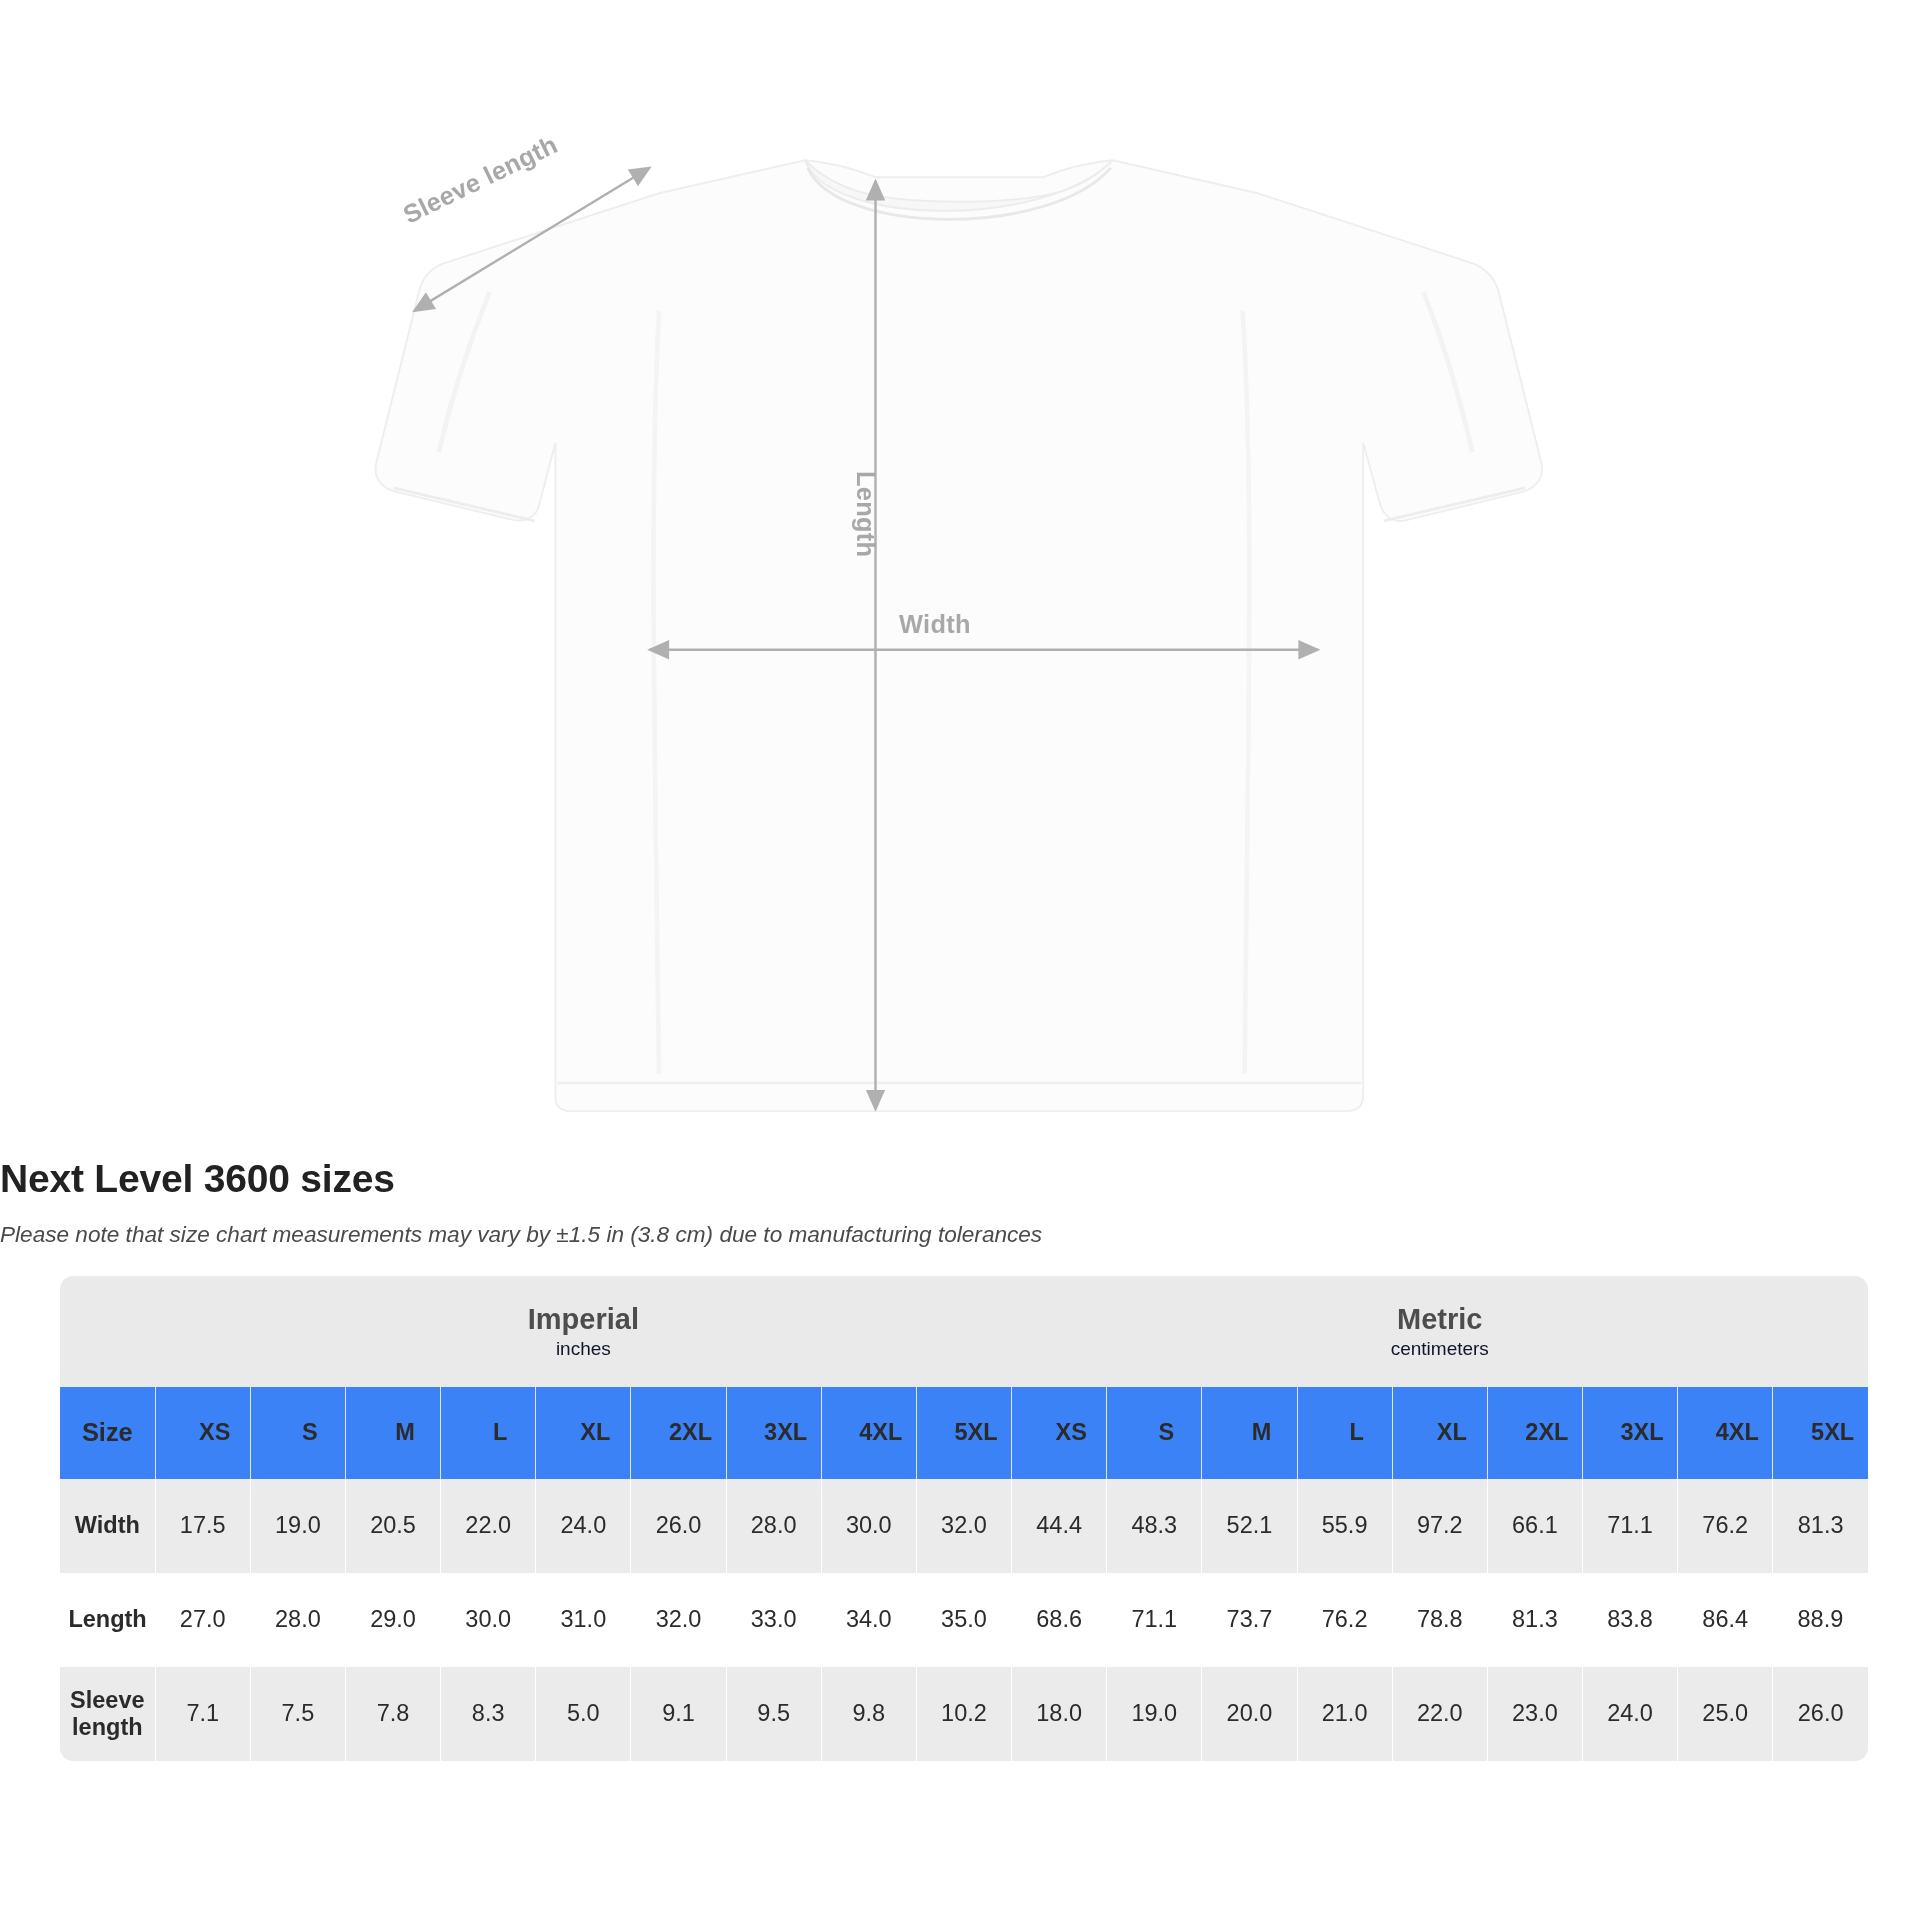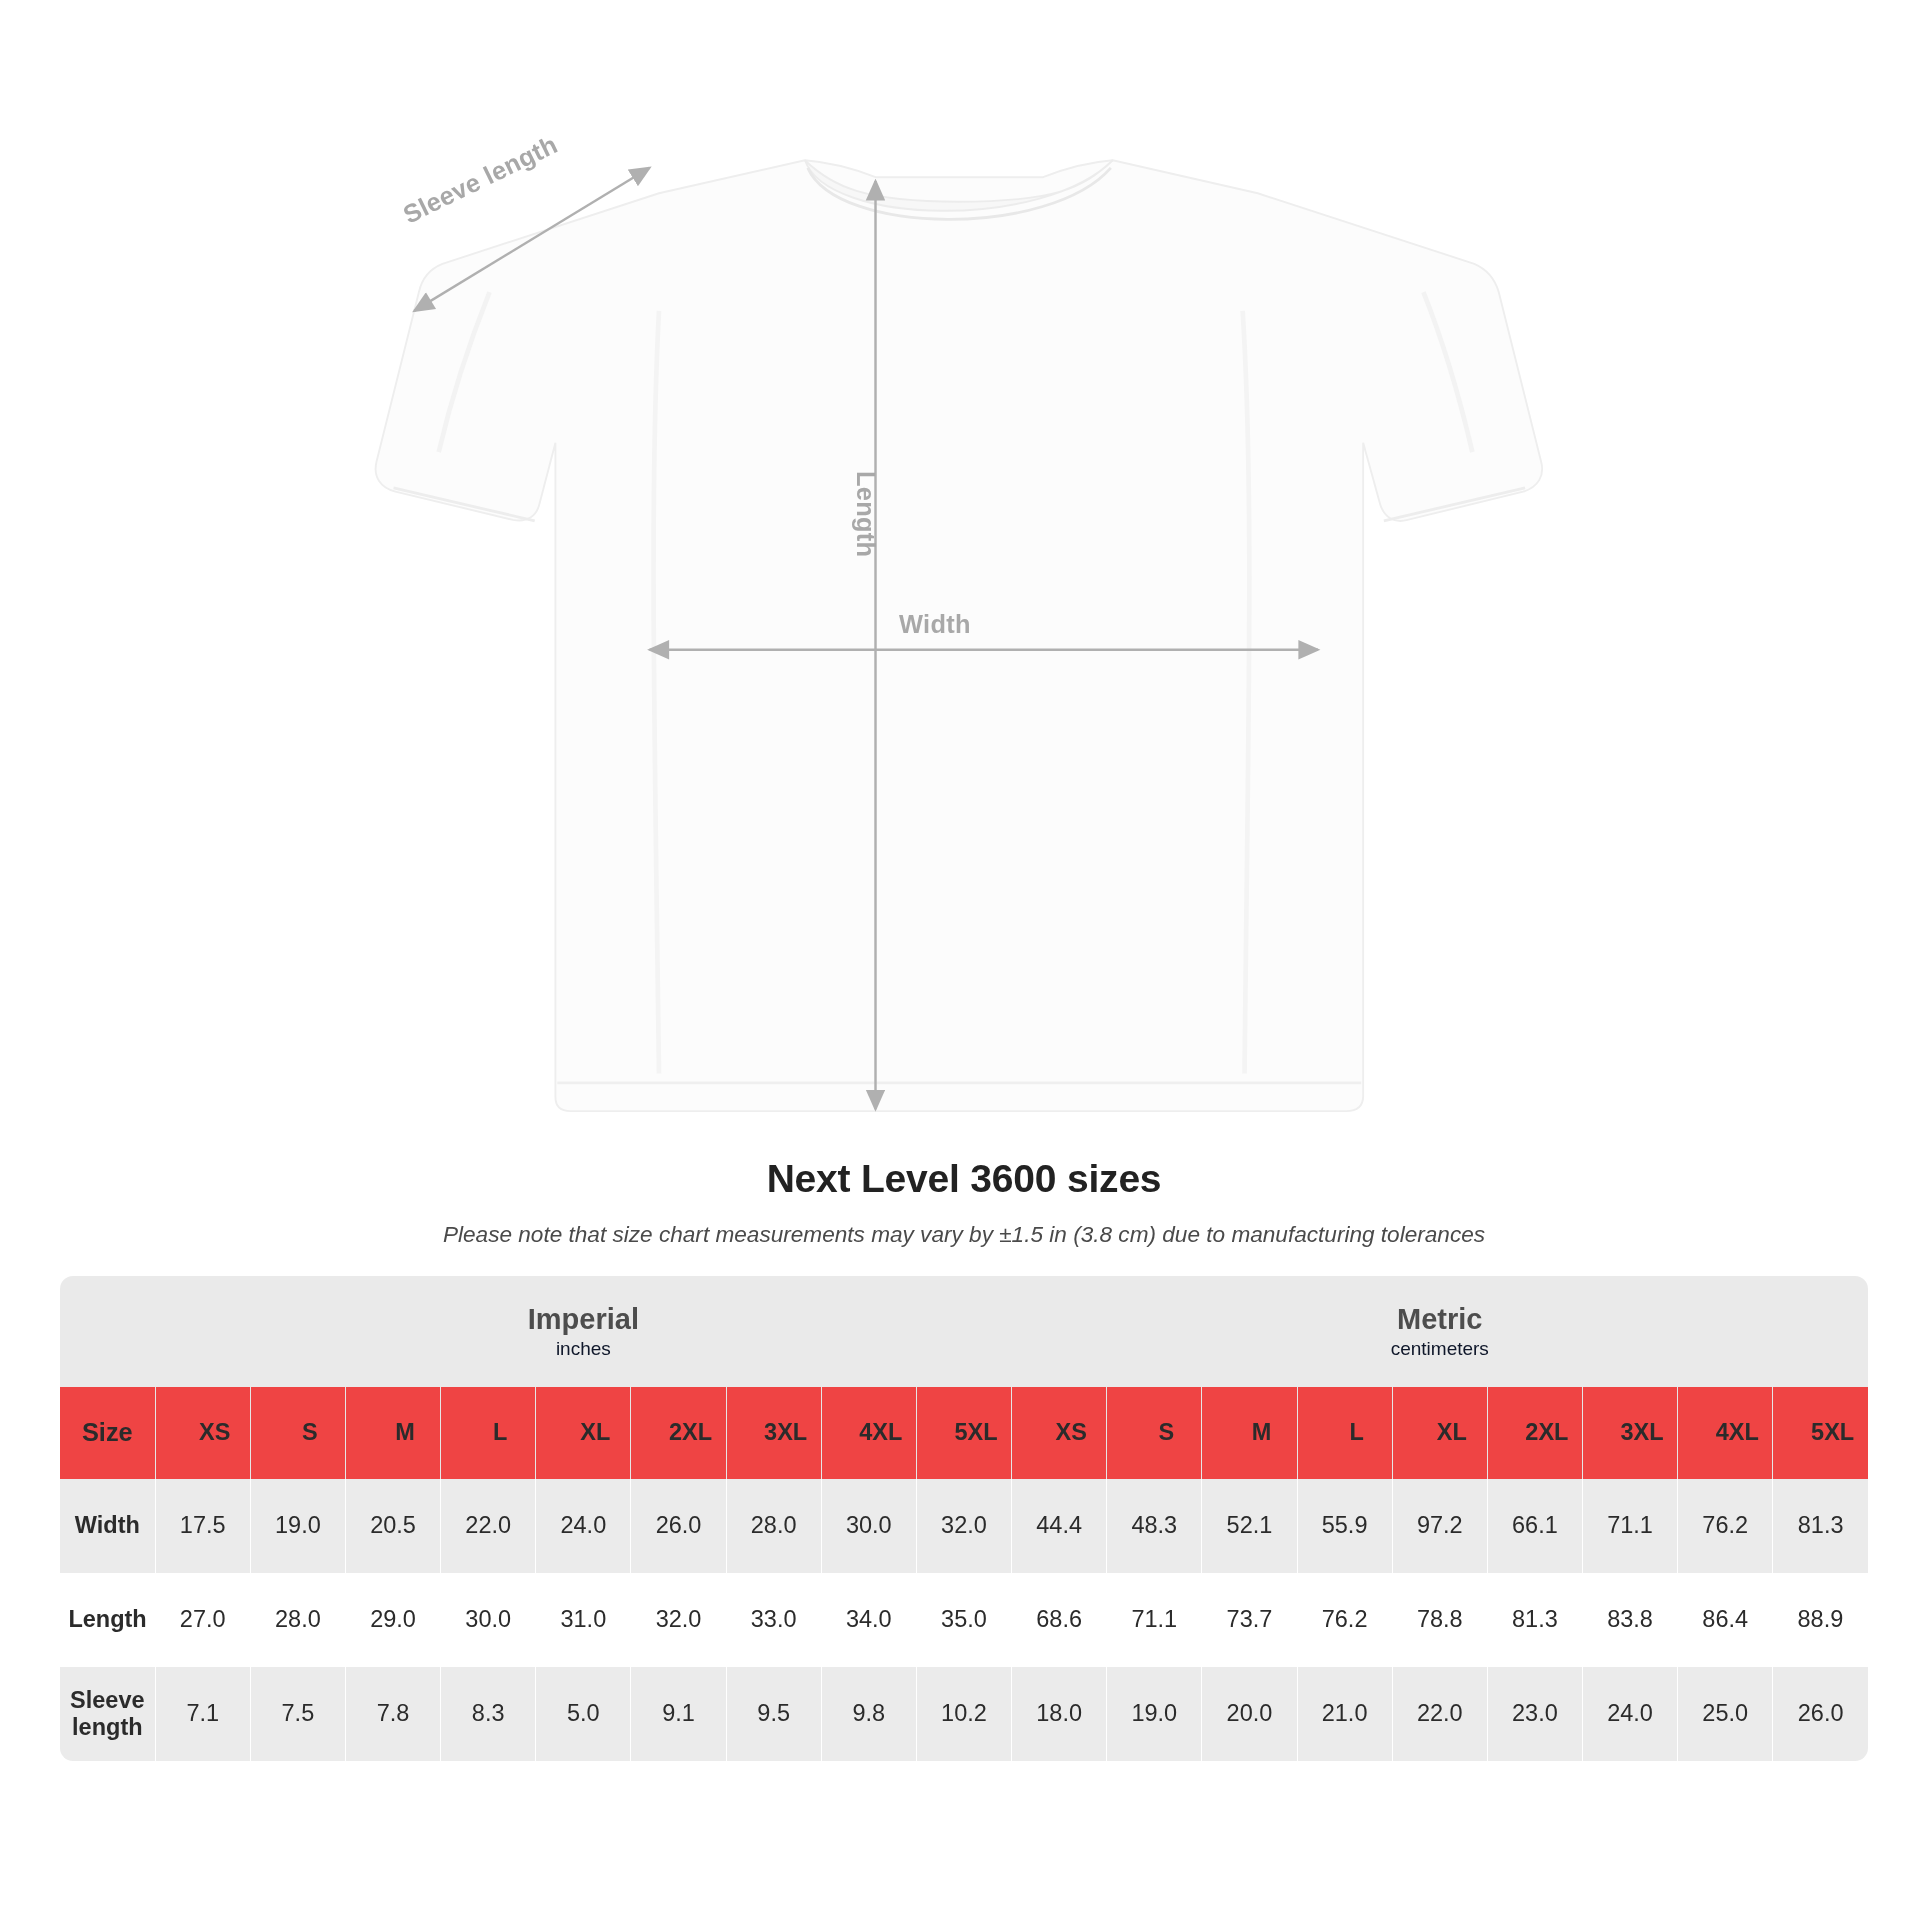--- a/index.html
+++ b/index.html
@@ -53,21 +53,20 @@
     transform-origin: left top;
   }
   #width-label {
     left: 899px;
     top: 610px;
   }
 
   
   .title-block {
     width: 1928px;
-    text-align: center;
     margin-top: 7.5px;
   }
   .chart-title {
     font-size: 39px;
     font-weight: bold;
     color: #222222;
     margin: 0 0 21px 0;
     letter-spacing: -0.2px;
   }
   .chart-note {
@@ -108,21 +107,21 @@
     font-weight: bold;
     color: #4d4d4d;
     line-height: 1.25;
   }
   .unit-sub {
     font-size: 19px;
     color: #0f172a;
     line-height: 1.3;
   }
   .head-row td {
-    background: #ef4444;
+    background: #3b82f6;
     height: 90px;
     font-weight: bold;
     font-size: 24.5px;
     color: #333333;
   }
   .head-row td.rowhead {
     font-size: 25.4px;
   }
   .data-row td {
     height: 92px;

